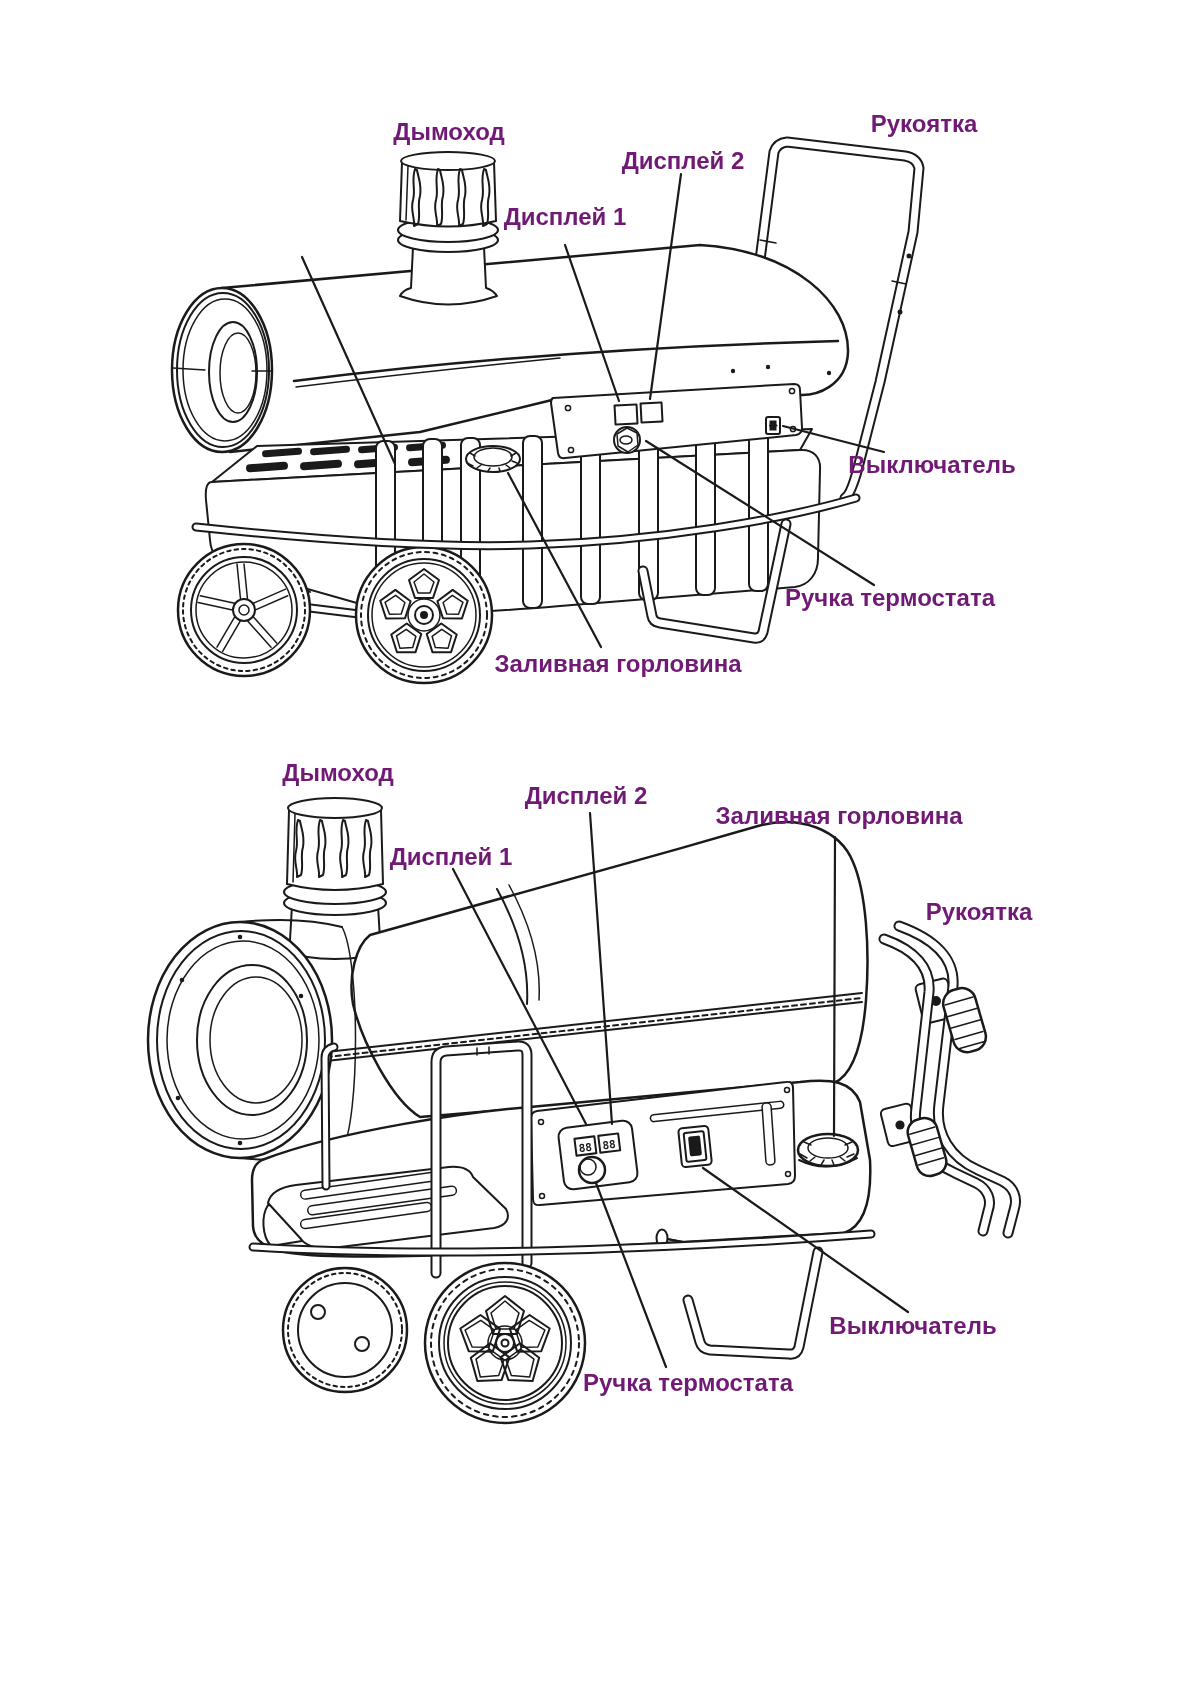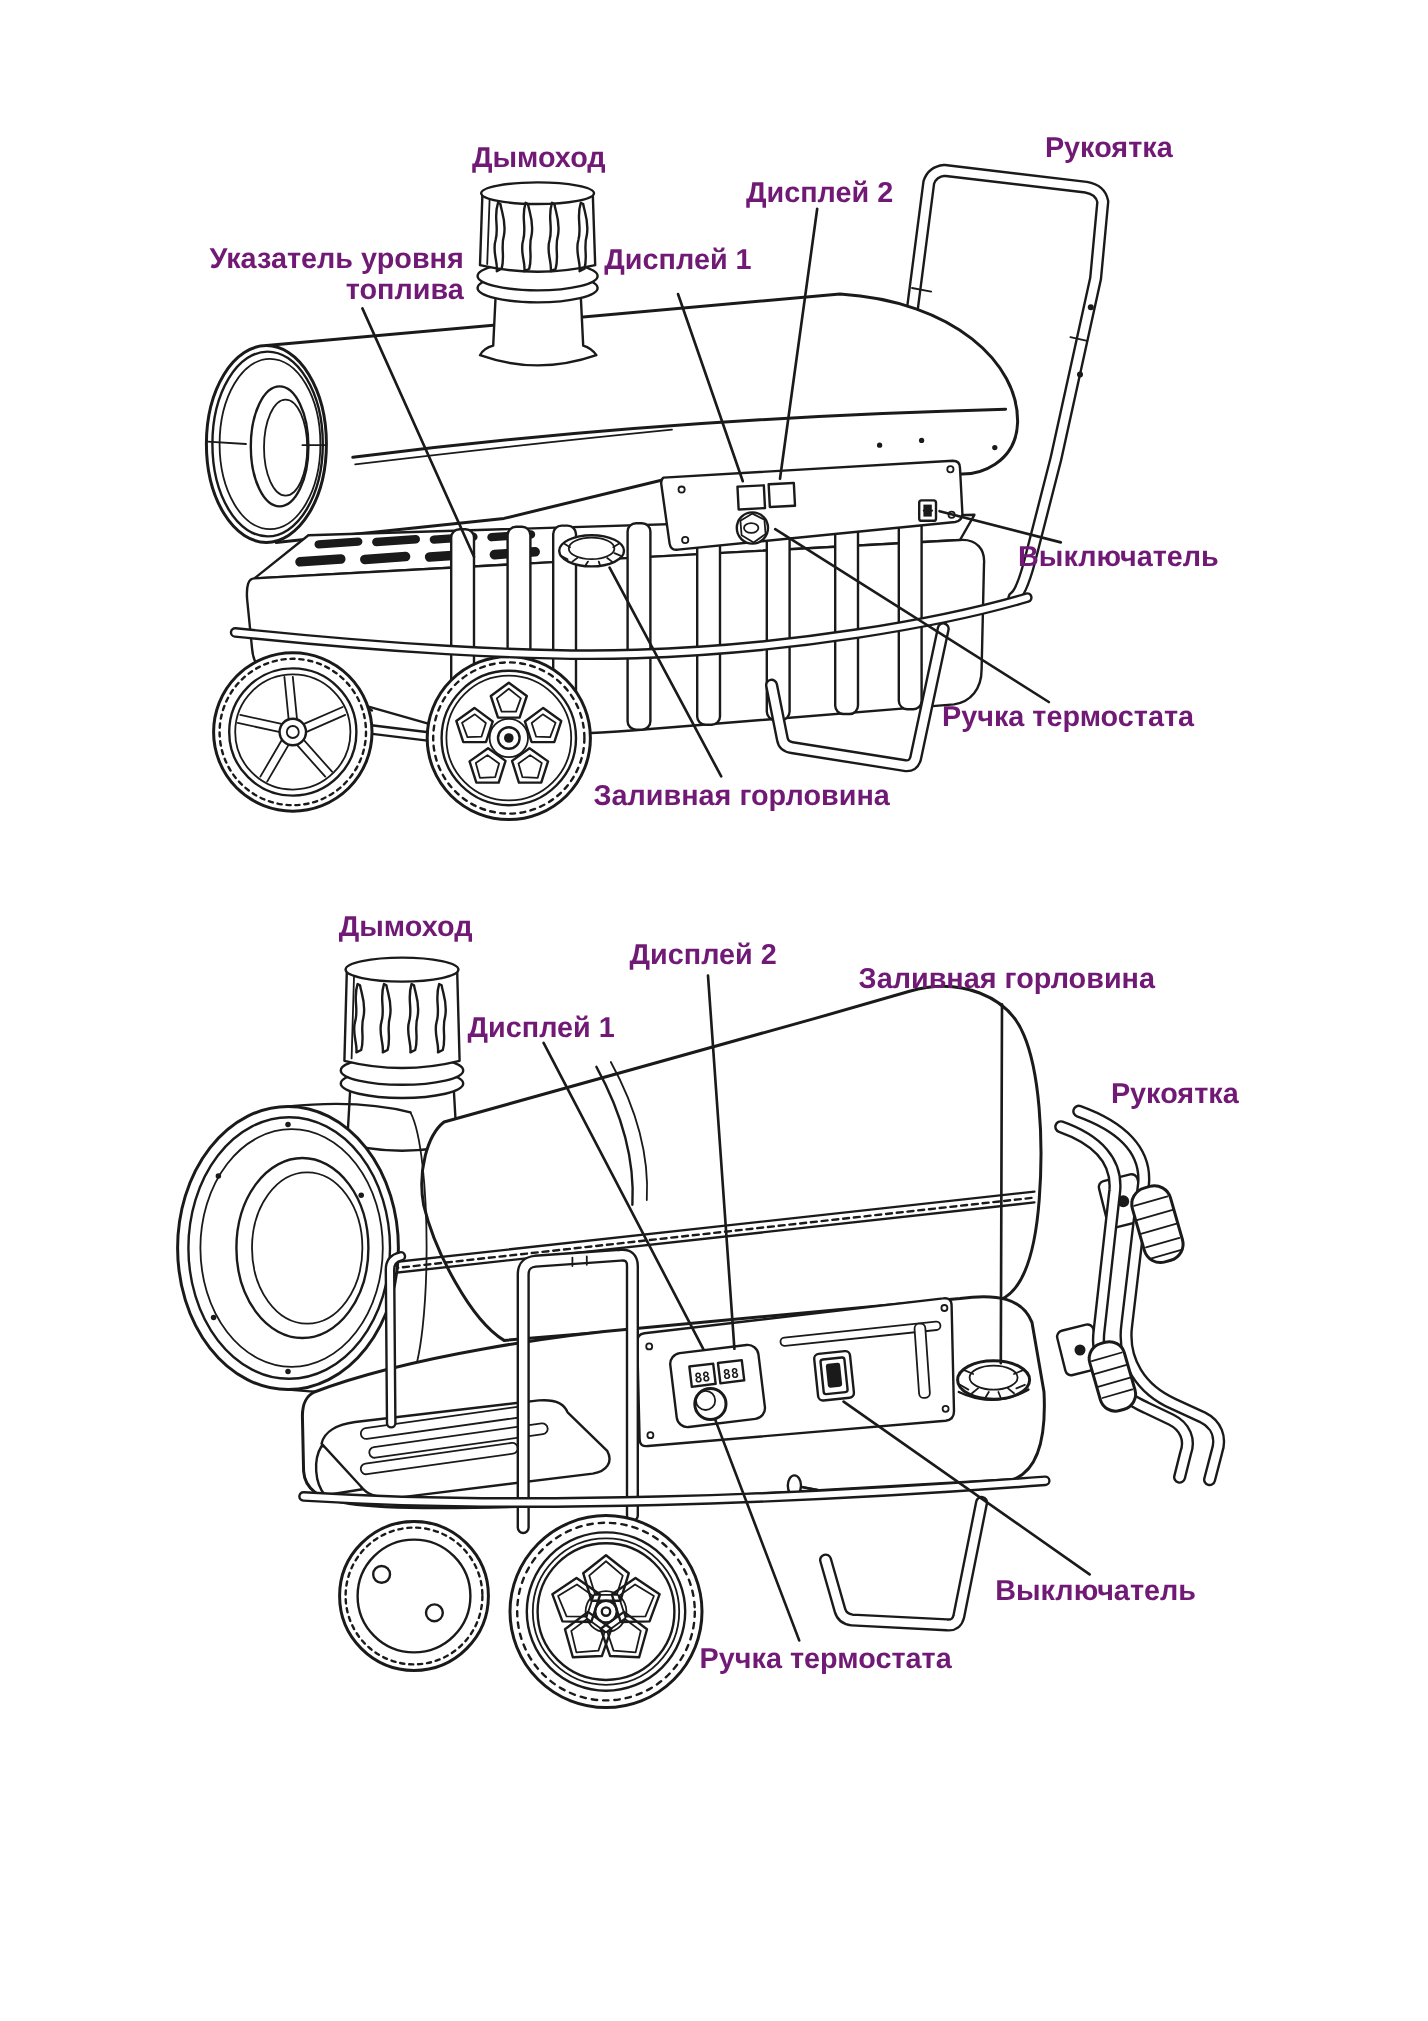--- a/index.html
+++ b/index.html
@@ -356,21 +356,20 @@
       <line x1="453" y1="869" x2="586" y2="1124"></line>
       <line x1="590" y1="813" x2="612" y2="1124"></line>
       <line x1="835" y1="837" x2="834" y2="1136"></line>
       <line x1="596" y1="1183" x2="666" y2="1367"></line>
       <line x1="703" y1="1168" x2="908" y2="1312"></line>
     </g>
   </g>
 </svg>
 
 <div class="lbl" style="left:449px;top:132px">Дымоход</div>
-<div class="lbl wrap" style="left:274px;top:229px">Указатель уровня топлива</div>
 <div class="lbl" style="left:565px;top:217px">Дисплей 1</div>
 <div class="lbl" style="left:683px;top:161px">Дисплей 2</div>
 <div class="lbl" style="left:924px;top:124px">Рукоятка</div>
 <div class="lbl" style="left:932px;top:465px">Выключатель</div>
 <div class="lbl" style="left:890px;top:598px">Ручка термостата</div>
 <div class="lbl" style="left:618px;top:664px">Заливная горловина</div>
 
 <div class="lbl" style="left:338px;top:773px">Дымоход</div>
 <div class="lbl" style="left:586px;top:796px">Дисплей 2</div>
 <div class="lbl" style="left:839px;top:816px">Заливная горловина</div>

